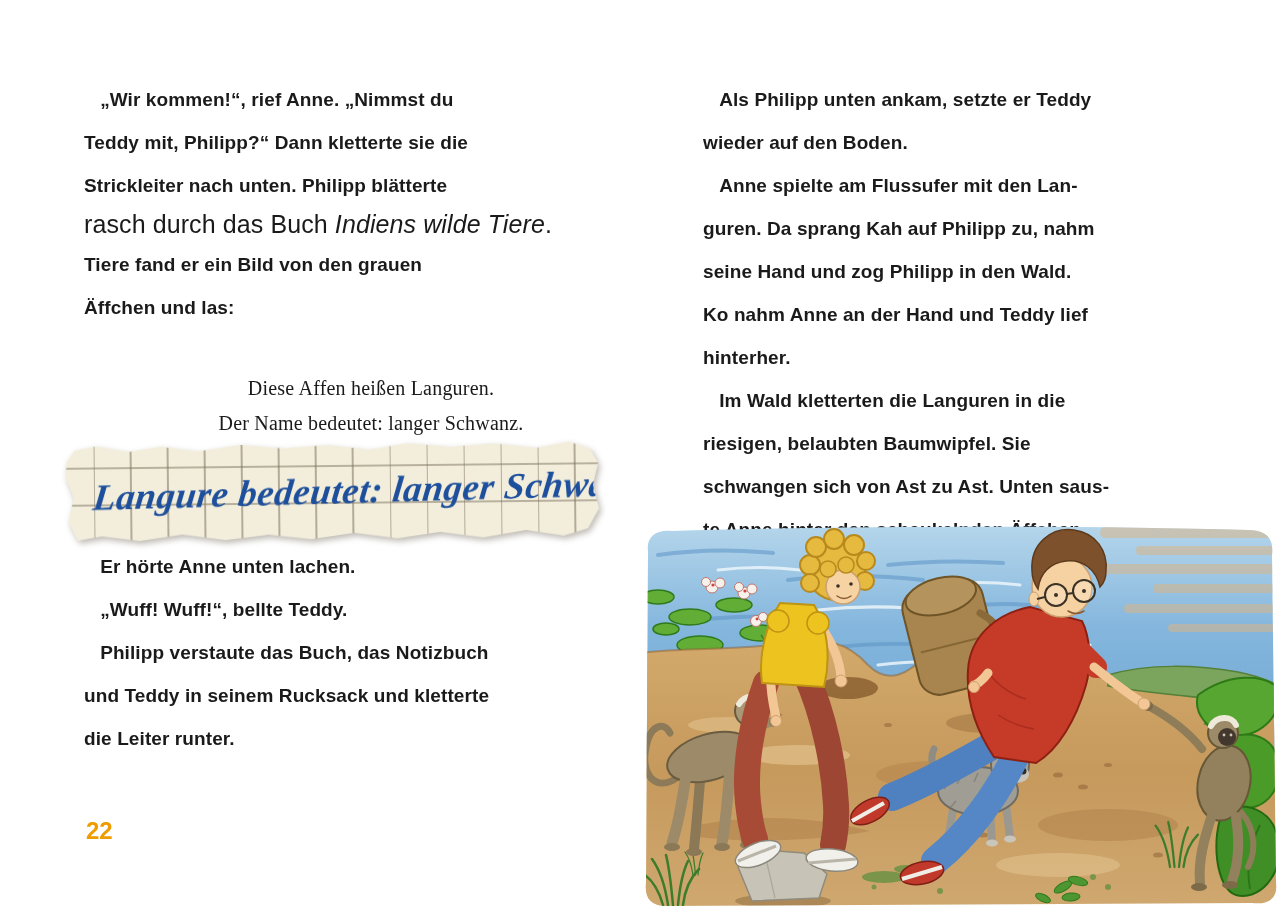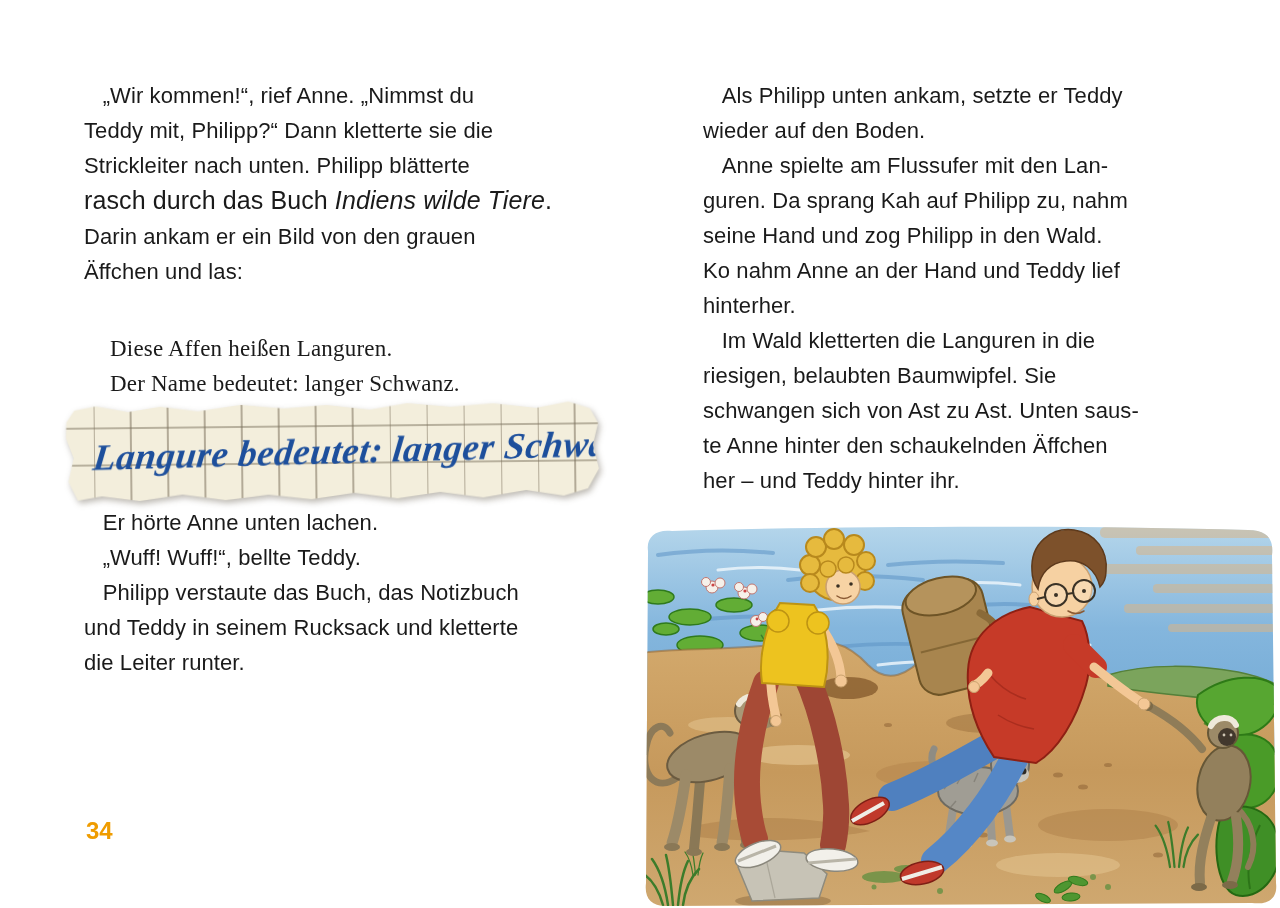--- a/index.html
+++ b/index.html
@@ -1,26 +1,26 @@
 <!DOCTYPE html>
 <html><head>
 <meta charset="utf-8">
 <style>
   html,body{margin:0;padding:0;}
   body{
     width:1280px;height:908px;position:relative;background:#ffffff;
     font-family:"Liberation Sans",sans-serif;color:#1a1a1a;overflow:hidden;
   }
-  .textblock{white-space:pre-line;font-size:22px;line-height:35px;letter-spacing:.1px;}
+  .textblock{white-space:pre-line;font-size:19px;line-height:43px;letter-spacing:.1px;font-weight:bold;}
   .col-left{position:absolute;left:84px;top:78px;width:548px;}
   .col-right{position:absolute;left:703px;top:78px;width:560px;}
   .line-composed{font-size:25px;line-height:35.5px;letter-spacing:.1px;}
   .line-composed em{font-style:italic;}
-  .quote{font-family:"Liberation Serif",serif;font-size:23px;line-height:35.5px;
-         margin:42px 0 0 26px;letter-spacing:.2px;white-space:pre-line;}
+  .quote{font-family:"Liberation Serif",serif;font-size:20px;line-height:35.5px;
+         margin:42px 0 0 26px;letter-spacing:.2px;white-space:pre-line;text-align:center;}
   .para2{margin-top:37px;}
   .para3{margin-top:4px;}
   .note-wrap{position:relative;margin:0 0 0 -20px;width:537px;height:99px;
              filter:drop-shadow(2px 3px 3px rgba(60,50,30,.35));transform:rotate(-.6deg);}
   .note-paper{position:absolute;inset:0;background:#f3eedc;
     background-image:
       repeating-linear-gradient(to right, transparent 0 35.5px, rgba(125,115,95,.55) 35.5px 37px),
       repeating-linear-gradient(to bottom, transparent 0 35.5px, rgba(125,115,95,.5) 35.5px 37px);
     background-position:-6px -12px;
     clip-path:polygon(0.5% 18%,2% 6%,6% 2%,12% 8%,18% 3%,25% 8%,33% 2%,41% 6%,49% 3%,57% 8%,
@@ -35,37 +35,37 @@
   .illustration{position:absolute;left:638px;top:525px;width:642px;height:383px;}
 </style>
 </head>
 <body>
 
 <div class="col-left">
   <div class="textblock">&nbsp;&nbsp;&nbsp;„Wir kommen!“, rief Anne. „Nimmst du
 Teddy mit, Philipp?“ Dann kletterte sie die
 Strickleiter nach unten. Philipp blätterte</div>
   <div class="line-composed"><span>rasch durch das Buch </span><em>Indiens wilde Tiere</em><span>.</span></div>
-  <div class="textblock">Darin ankam er ein Bild von den grauen
+  <div class="textblock">Tiere fand er ein Bild von den grauen
 Äffchen und las:</div>
   <div class="quote">Diese Affen heißen Languren.
 Der Name bedeutet: langer Schwanz.</div>
   <div class="note-wrap">
     <div class="note-paper">
       <div class="note-text">Langure bedeutet: langer Schwanz</div>
     </div>
   </div>
   <div class="textblock para3">&nbsp;&nbsp;&nbsp;Er hörte Anne unten lachen.
 &nbsp;&nbsp;&nbsp;„Wuff! Wuff!“, bellte Teddy.
 &nbsp;&nbsp;&nbsp;Philipp verstaute das Buch, das Notizbuch
 und Teddy in seinem Rucksack und kletterte
 die Leiter runter.</div>
 </div>
 
-<div class="page-number">34</div>
+<div class="page-number">22</div>
 
 <div class="col-right">
   <div class="textblock">&nbsp;&nbsp;&nbsp;Als Philipp unten ankam, setzte er Teddy
 wieder auf den Boden.
 &nbsp;&nbsp;&nbsp;Anne spielte am Flussufer mit den Lan-
 guren. Da sprang Kah auf Philipp zu, nahm
 seine Hand und zog Philipp in den Wald.
 Ko nahm Anne an der Hand und Teddy lief
 hinterher.
 &nbsp;&nbsp;&nbsp;Im Wald kletterten die Languren in die

